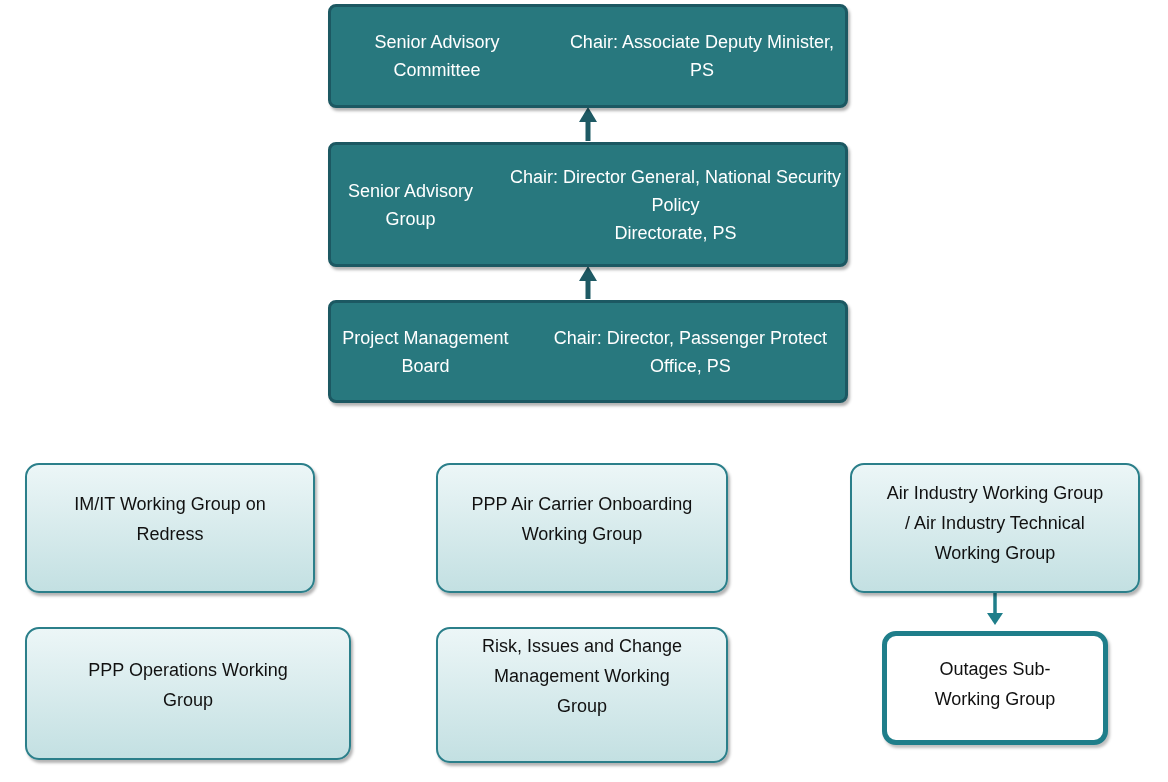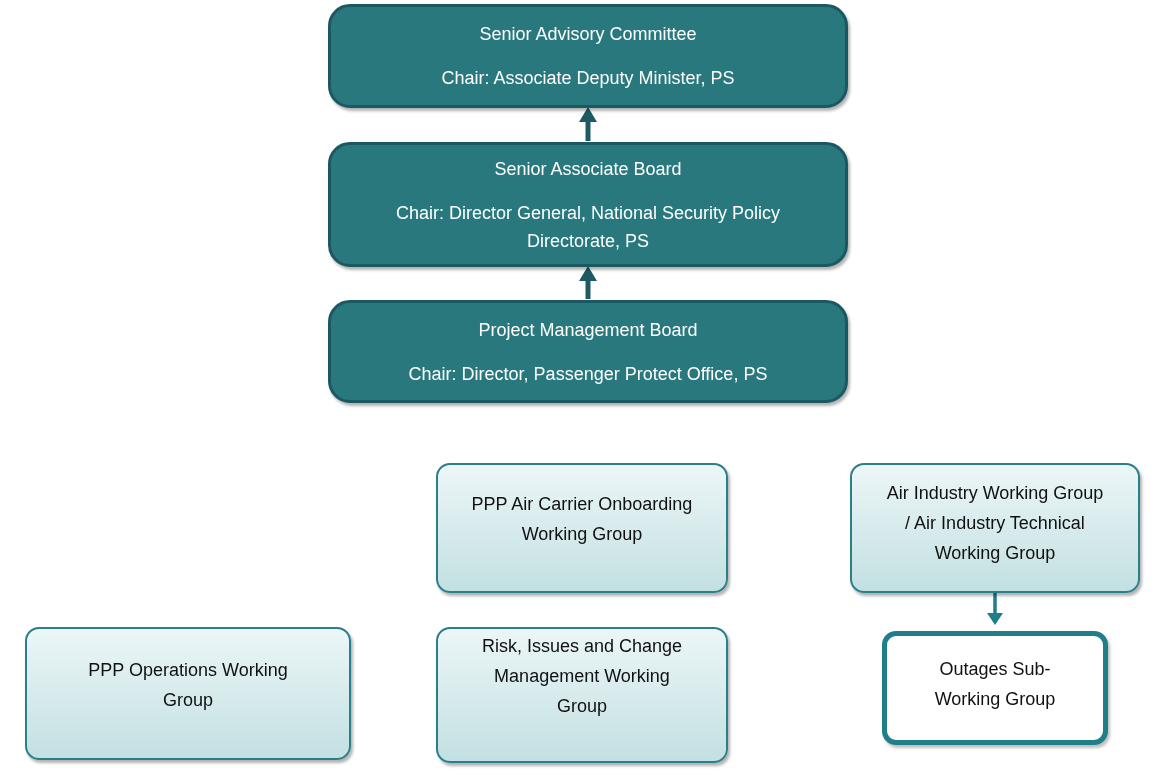--- a/index.html
+++ b/index.html
@@ -13,25 +13,24 @@
   }
 
   
   .gov-box {
     position: absolute;
     left: 328px;
     width: 520px;
     box-sizing: border-box;
     background: var(--governance-box-fill, #28787E);
     border: 3px solid var(--governance-box-border, #1C5862);
-    border-radius: 22px;
+    border-radius: 8px;
     box-shadow: 2px 3px 3px rgba(0,0,0,0.30);
     color: var(--governance-text, #ffffff);
     display: flex;
-    flex-direction: column;
     align-items: center;
     justify-content: center;
     gap: 16px;
     text-align: center;
     font-size: 18px;
     line-height: 28px;
   }
   .gov-box .title { white-space: pre-line; }
   .gov-box .chair { white-space: pre-line; }
   .gov-box.t1 { top: 4px;   height: 104px; }
@@ -116,30 +115,32 @@
       <polygon class="arrow-down-head" points="987,613 1003,613 995,625"></polygon>
     </g>
   </svg>
 
   <div class="gov-box t1">
     <div class="title">Senior Advisory Committee</div>
     <div class="chair">Chair: Associate Deputy Minister, PS</div>
   </div>
 
   <div class="gov-box t2">
-    <div class="title">Senior Associate Board</div>
+    <div class="title">Senior Advisory Group</div>
     <div class="chair">Chair: Director General, National Security Policy
 Directorate, PS</div>
   </div>
 
   <div class="gov-box t3">
     <div class="title">Project Management Board</div>
     <div class="chair">Chair: Director, Passenger Protect Office, PS</div>
   </div>
 
+  <div class="wg-box l1">IM/IT Working Group on
+Redress</div>
 
   <div class="wg-box l2">PPP Air Carrier Onboarding
 Working Group</div>
 
   <div class="wg-box l3">Air Industry Working Group
 / Air Industry Technical
 Working Group</div>
 
   <div class="wg-box l4">PPP Operations Working
 Group</div>

